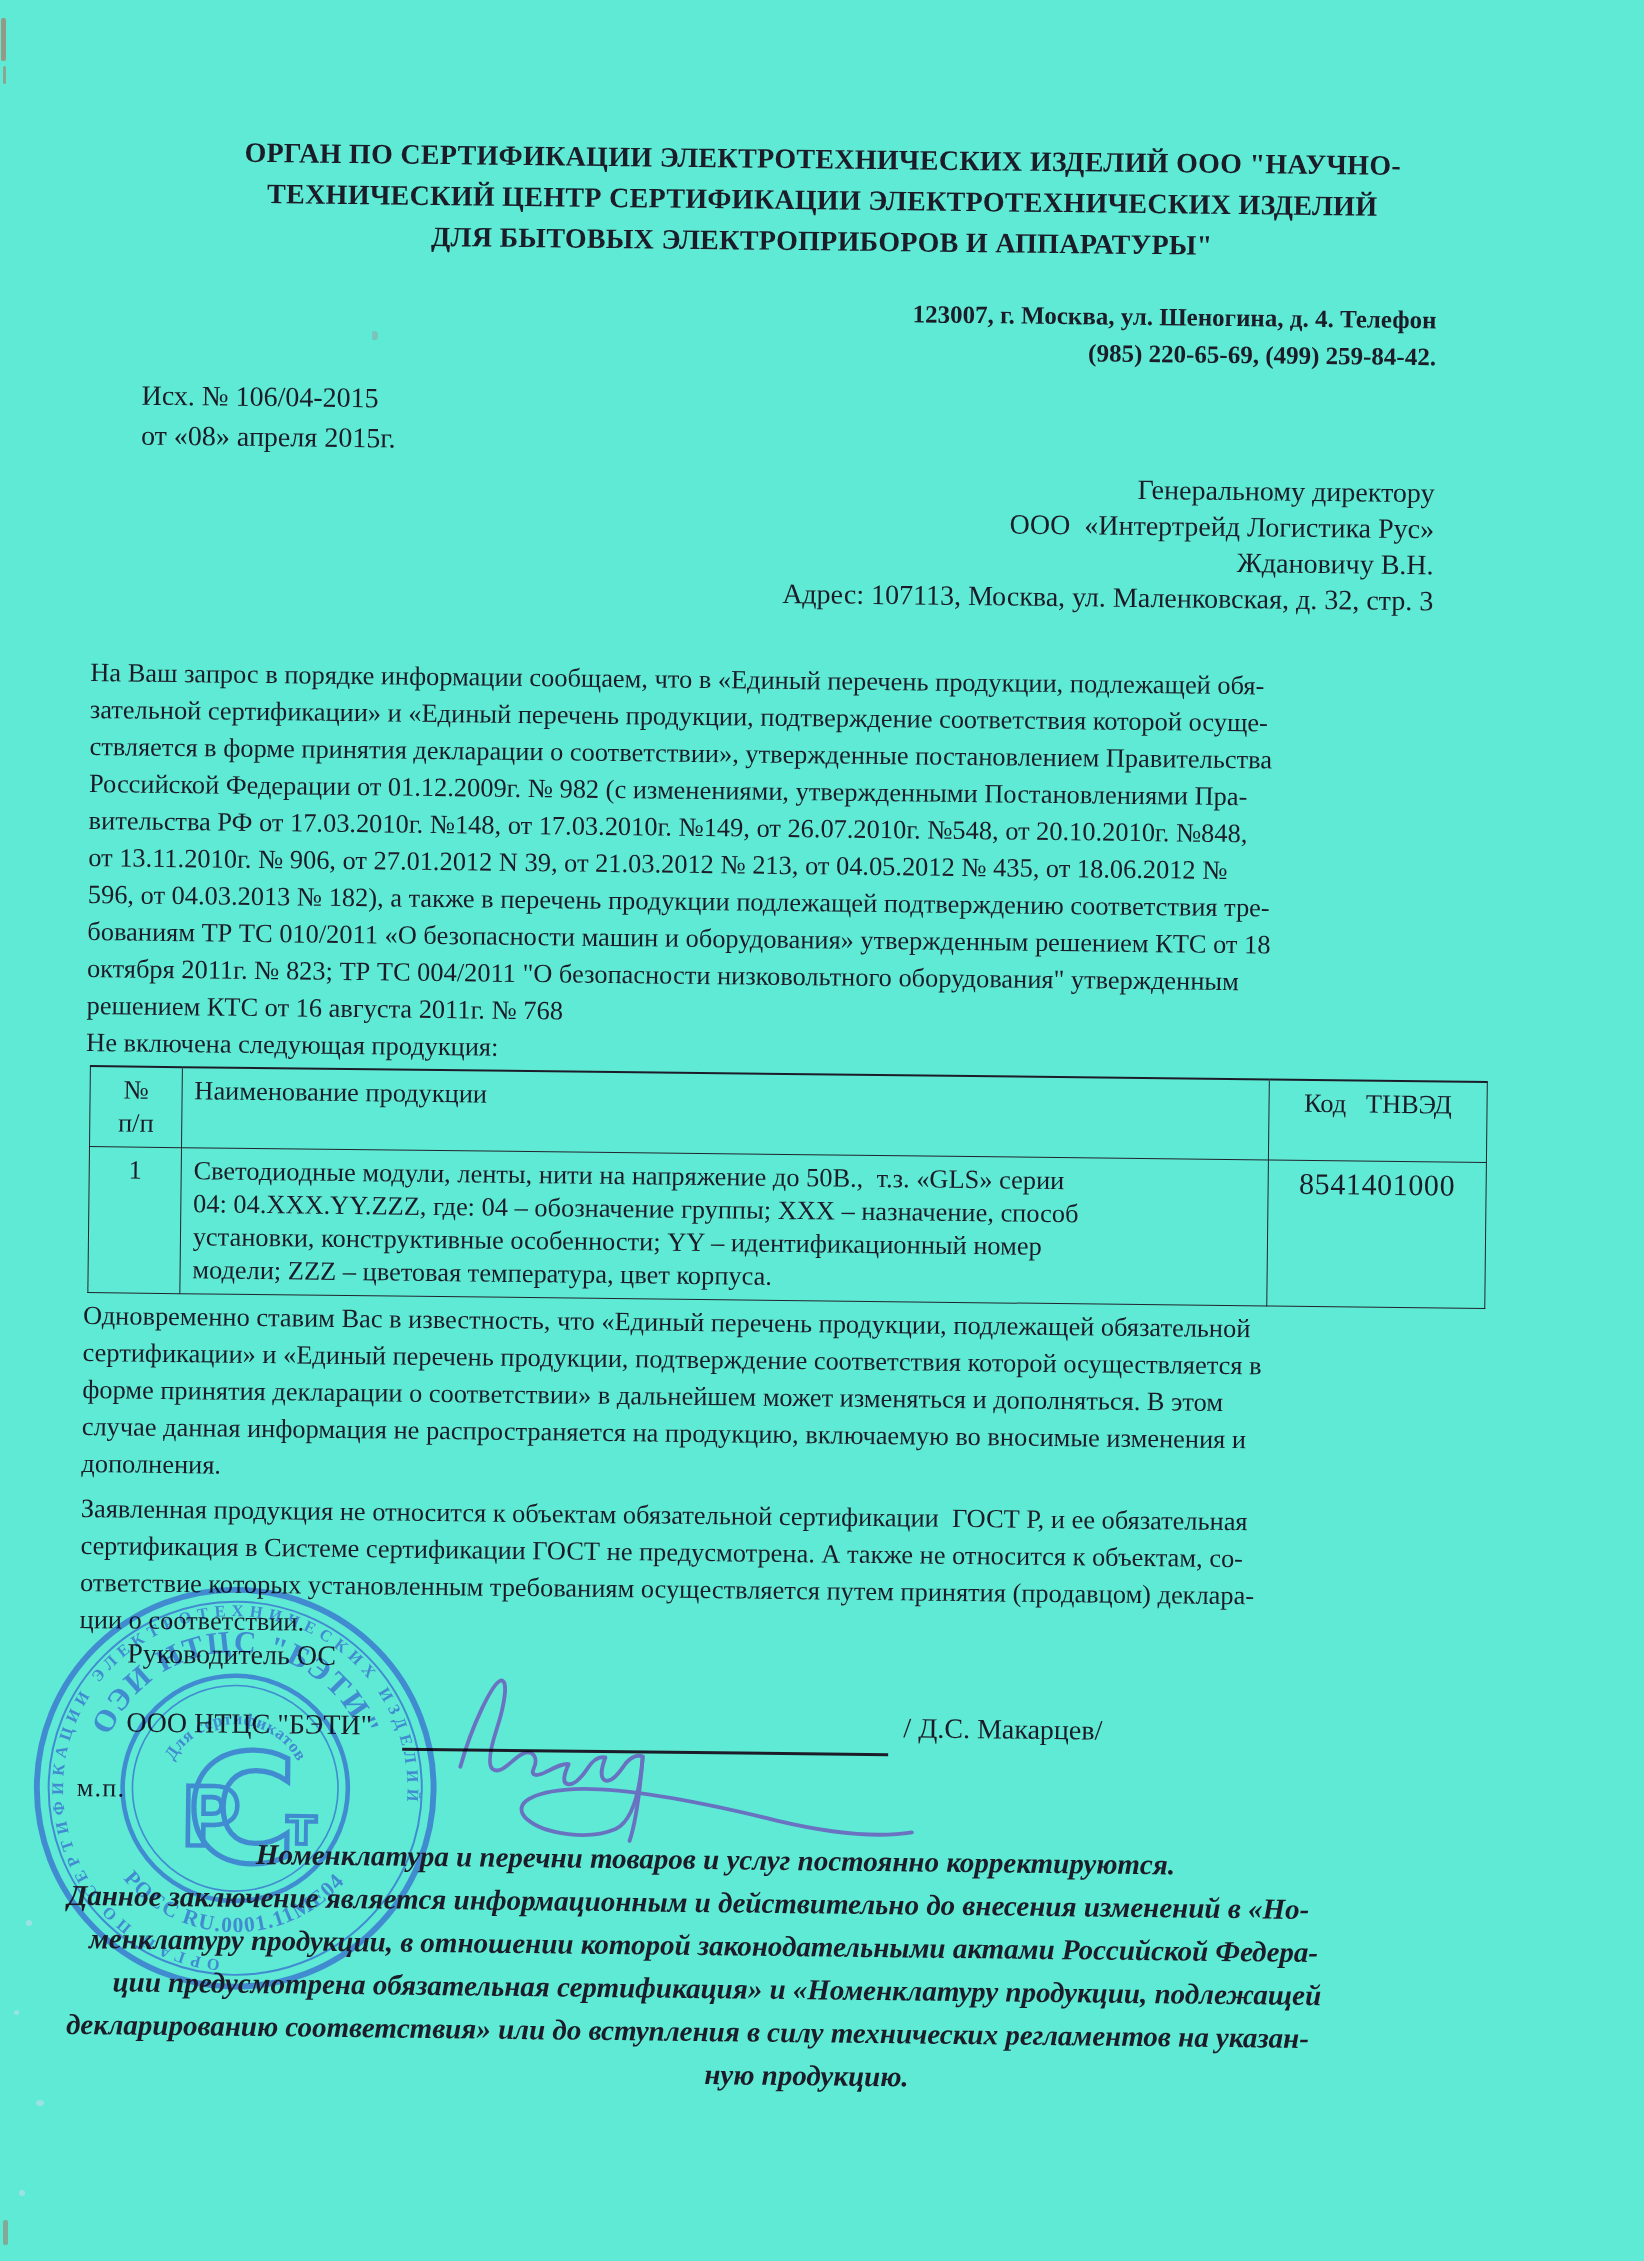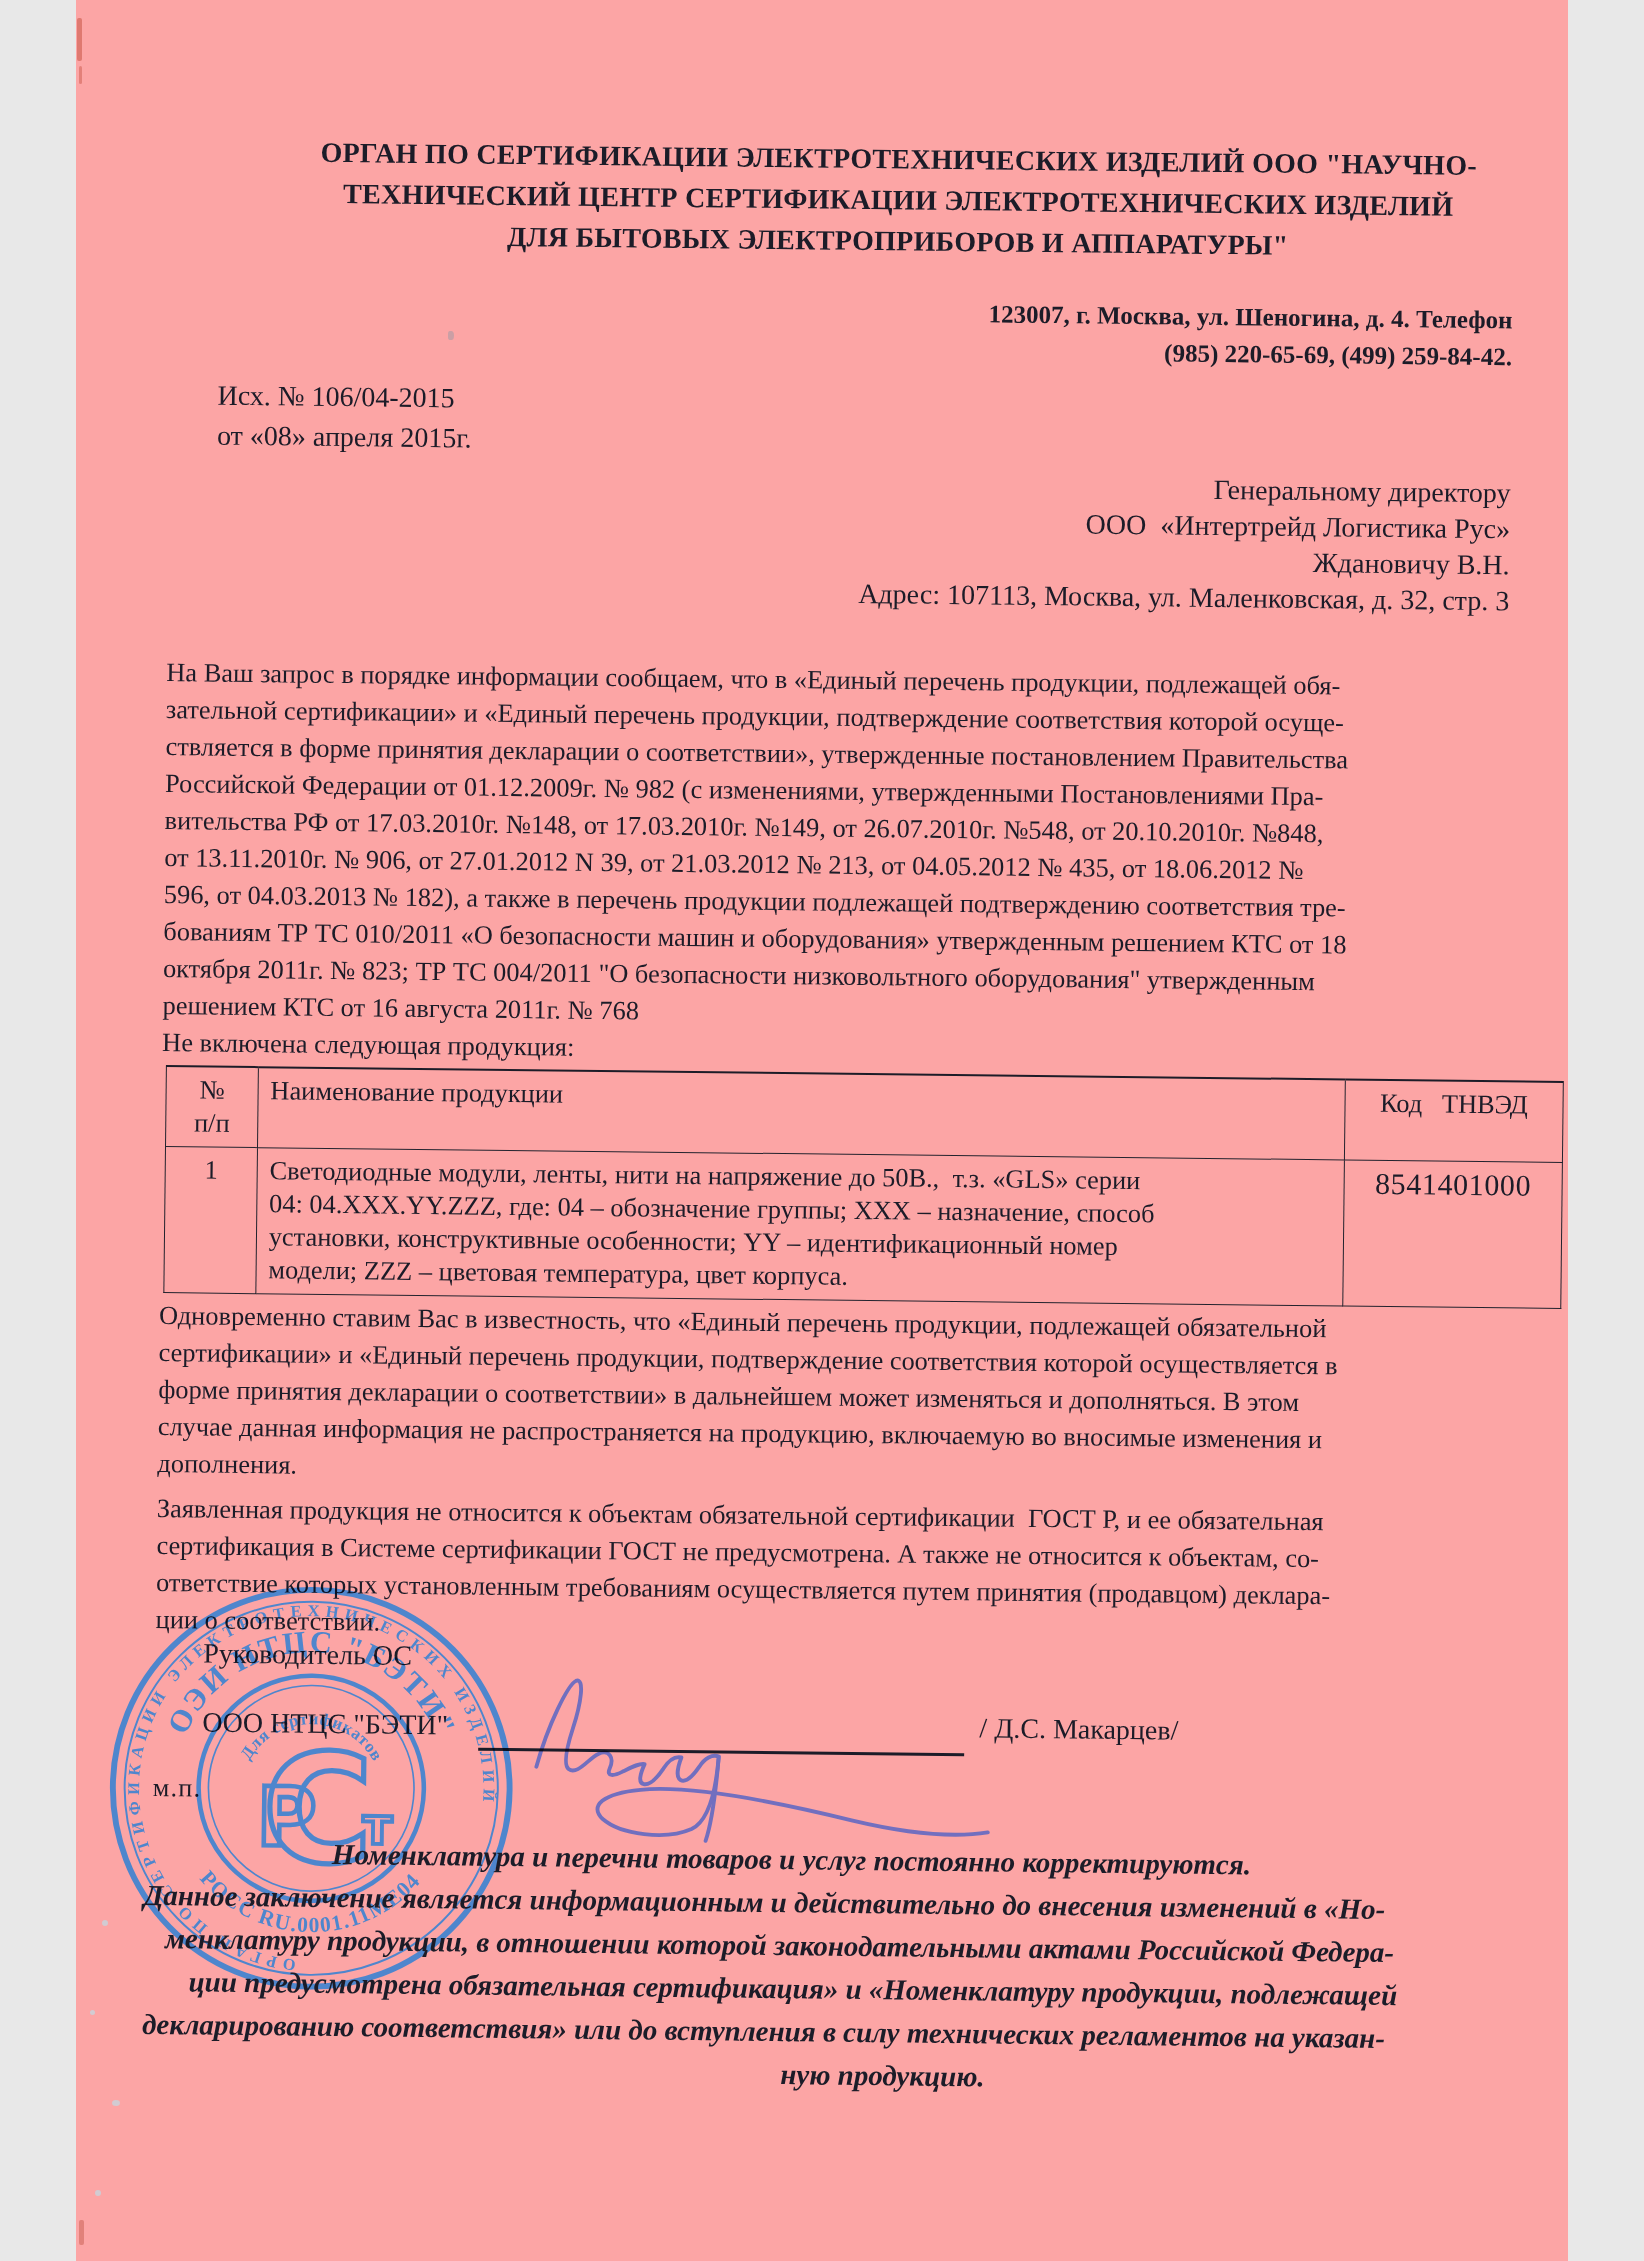--- a/index.html
+++ b/index.html
@@ -1,18 +1,18 @@
 <!DOCTYPE html>
 <html lang="ru" style="font-size:10.3px"><head>
 <meta charset="utf-8">
 <style>
   html,body{margin:0;padding:0;background:#e8e8e8;}
   .sheet{
-    position:relative;width:1492px;height:2261px;margin:0 auto;
-    background:#fca5a5;overflow:hidden;
+    position:relative;width:1644px;height:2261px;margin:0 auto;
+    background:#5eead4;overflow:hidden;
     font-family:"Liberation Serif","DejaVu Serif",serif;
     color:#1c1c28;
   }
   .skew{position:absolute;left:0;top:0;width:1644px;height:2261px;
     transform:rotate(0.65deg);transform-origin:0 0;}
   .abs{position:absolute;white-space:pre;}
   .doc-title{top:129px;left:90px;width:1469px;text-align:center;
     font-size:28px;font-weight:bold;line-height:41px;letter-spacing:0.3px;}
   .org-address{top:285px;right:204px;text-align:right;
     font-size:25px;font-weight:bold;line-height:37px;}

